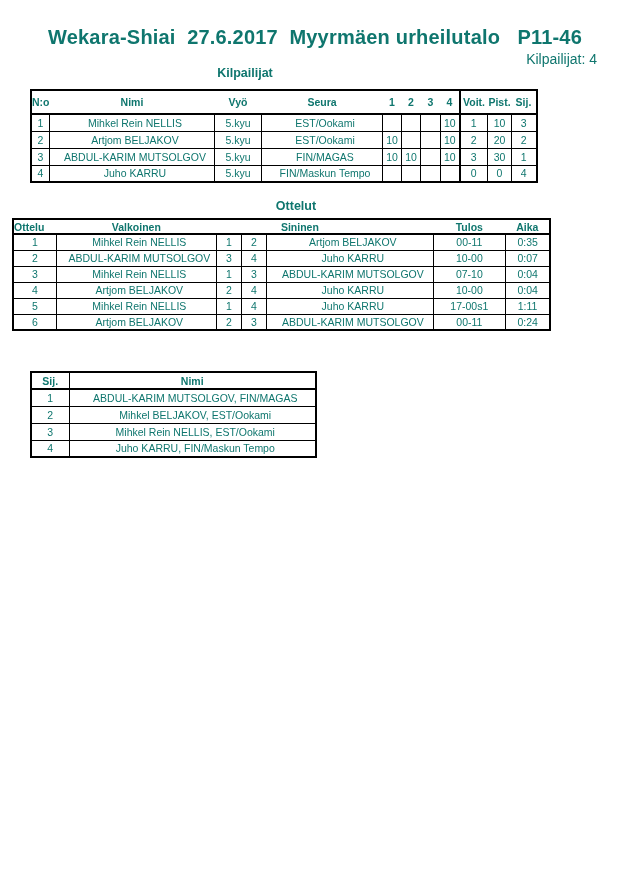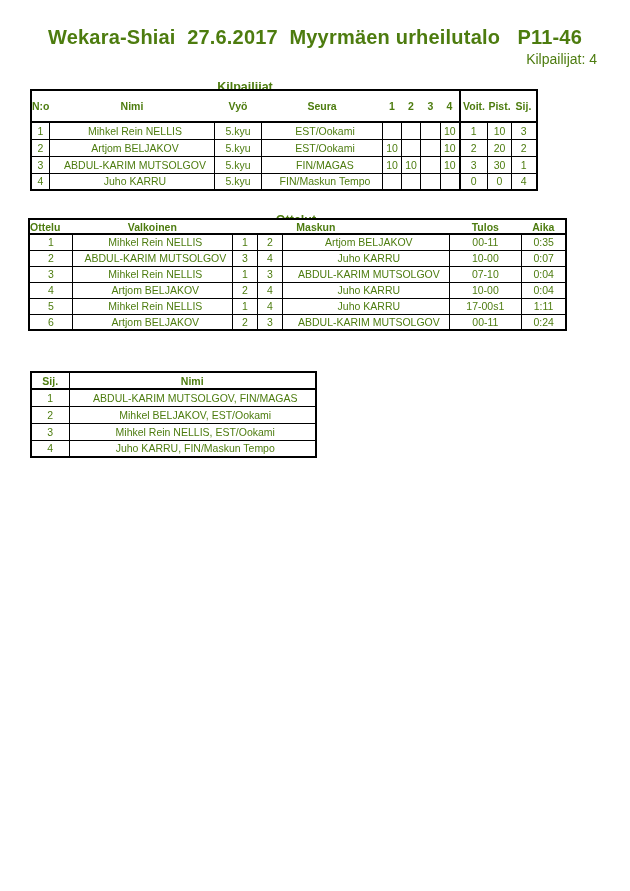--- a/index.html
+++ b/index.html
@@ -1,49 +1,49 @@
 <!DOCTYPE html>
 <html><head>
 <meta charset="utf-8">
 <style>
   html,body{margin:0;padding:0;background:#fff;}
   .page{
     position:relative;width:630px;height:891px;background:#ffffff;
-    font-family:"Liberation Sans", sans-serif;color:#4d7c0f;overflow:hidden;
+    font-family:"Liberation Sans", sans-serif;color:#0f766e;overflow:hidden;
   }
   .title{
     position:absolute;top:26px;left:0;width:630px;text-align:center;
     font-size:20px;font-weight:bold;white-space:pre;letter-spacing:.2px;
   }
   .participants{
     position:absolute;top:51px;right:33px;font-size:14px;font-weight:normal;
   }
   .section-heading{
-    position:absolute;font-size:12.5px;font-weight:bold;text-align:center;margin-top:14px;
+    position:absolute;font-size:12.5px;font-weight:bold;text-align:center;
   }
   .h-kilpailijat{top:66px;left:30px;width:430px;}
   .h-ottelut{top:199px;left:30px;width:532px;}
   .h-tulokset{top:350px;left:30px;width:285px;}
 
   table.sheet{
     position:absolute;border-collapse:collapse;table-layout:fixed;
     background:#fff;border:2px solid #000;
   }
   table.sheet td{
     border:1px solid #000;font-size:10.5px;padding:0;
     vertical-align:middle;white-space:nowrap;overflow:visible;
   }
   table.sheet th{
     border:none;border-bottom:2px solid #000;font-size:10.5px;font-weight:bold;
     padding:0;vertical-align:middle;white-space:nowrap;overflow:visible;text-align:center;
   }
   .t1{left:30px;top:89px;}
-  .t1 tr.hr{height:32px;}
+  .t1 tr.hr{height:24px;}
   .t1 tr.dr{height:17px;}
-  .t2{left:28px;top:218px;}
+  .t2{left:12px;top:218px;}
   .t2 tr.hr{height:15px;}
   .t2 tr.dr{height:16px;}
   .t3{left:30px;top:371px;}
   .t3 tr.hr{height:17px;}
   .t3 tr.dr{height:17px;}
 
   .l{text-align:center;padding-left:6px !important;}
   .c{text-align:center;}
   .bl2{border-left:2px solid #000 !important;}
   .bl1{border-left:1px solid #000 !important;}
@@ -155,21 +155,21 @@
       <col style="width:167px">
         <col style="width:72px">
         <col style="width:45px">
     </colgroup>
     <tbody>
         <tr class="hr">
       <th class="hdr-ottelu">Ottelu</th>
       <th>Valkoinen</th>
       <th></th>
       <th></th>
-      <th class="hdr-sininen">Maskun</th>
+      <th class="hdr-sininen">Sininen</th>
       <th>Tulos</th>
       <th>Aika</th>
     </tr>
     <tr class="dr">
       <td class="c">1</td>
       <td class="l">Mihkel Rein NELLIS</td>
       <td class="c">1</td>
       <td class="c">2</td>
       <td class="l">Artjom BELJAKOV</td>
       <td class="c">00-11</td>

